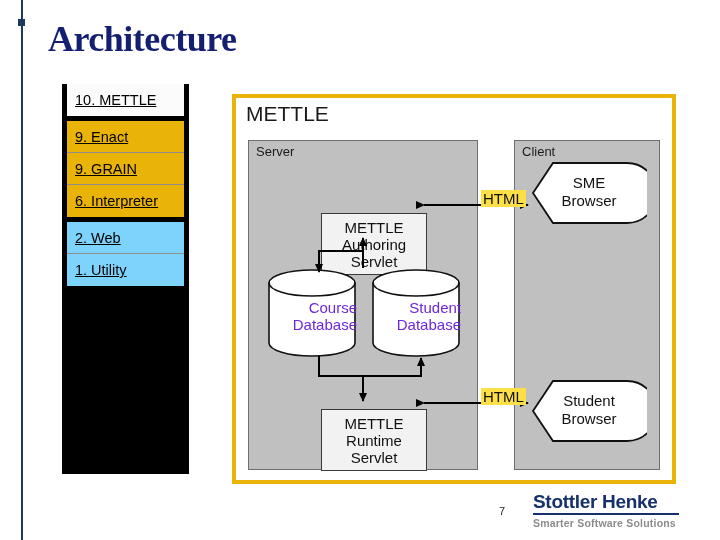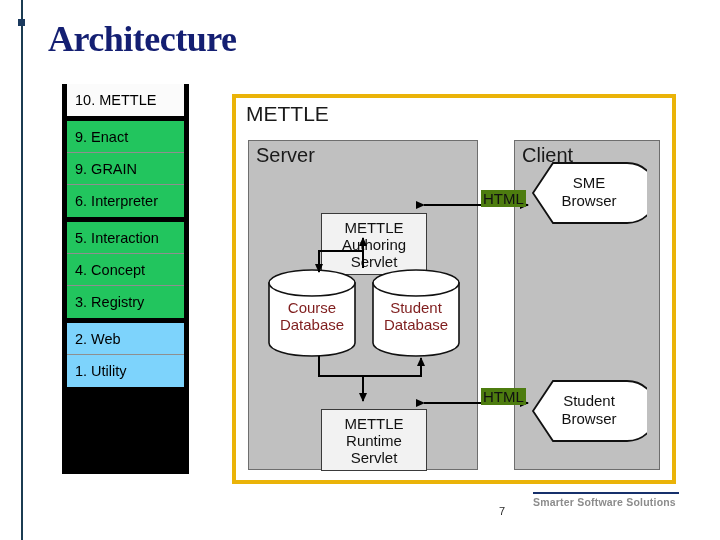--- a/index.html
+++ b/index.html
@@ -50,40 +50,41 @@
   
   #sidebar {
     position: absolute;
     left: 62px;
     top: 84px;
     width: 127px;
     height: 390px;
     background: #000000;
     box-sizing: border-box;
     padding: 0 5px;
+    text-decoration: underline;
   }
   .side-group {
     display: flex;
     flex-direction: column;
   }
   .side-group + .side-group { margin-top: 5px; }
   .side-item {
     height: 32px;
     line-height: 32px;
     box-sizing: border-box;
     padding-left: 8px;
     font-size: 14.5px;
     color: #000000;
     white-space: nowrap;
     overflow: hidden;
     border-bottom: 1px solid #8f8f8f;
   }
   .side-item:last-child { border-bottom: none; }
   .side-item.tone-light  { background: #fbfbfb; border-bottom: none; }
-  .side-item.tone-mid    { background: #22c55e; }
+  .side-item.tone-mid    { background: #eab308; }
   .side-item.tone-dark   { background: #7dd3fc; }
 
   
   #diagram {
     position: absolute;
     left: 232px;
     top: 82px;
     width: 444px;
     height: 390px;
     border: 4px solid #eab308;
@@ -106,21 +107,21 @@
     background: #c0c0c0;
     border: 1px solid #6e6e6e;
     box-sizing: border-box;
   }
   #panel-server { left: 12px; top: 42px; width: 230px; height: 330px; }
   #panel-client { left: 278px; top: 42px; width: 146px; height: 330px; }
   .panel-label {
     position: absolute;
     left: 7px;
     top: 3px;
-    font-size: 20px;
+    font-size: 13px;
     color: #1a1a1a;
   }
 
   
   .node-box {
     position: absolute;
     background: #f2f2f2;
     border: 1px solid #3a3a3a;
     box-sizing: border-box;
     text-align: center;
@@ -142,24 +143,24 @@
     height: 88px;
   }
   #cyl-course  { left: 18px;  top: 128px; }
   #cyl-student { left: 122px; top: 128px; }
   .cyl-svg { position: absolute; left: 0; top: 0; }
   .cyl-text {
     position: absolute;
     left: 0;
     top: 30px;
     width: 90px;
-    text-align: center;
+    text-align: right;
     font-size: 15px;
     line-height: 17px;
-    color: #7f1d1d;
+    color: #6d28d9;
   }
 
   
   .browser {
     position: absolute;
     width: 116px;
     height: 64px;
   }
   #brw-sme     { left: 16px; top: 20px; }
   #brw-student { left: 16px; top: 238px; }
@@ -181,21 +182,21 @@
     left: 0; top: 0;
     width: 436px; height: 382px;
     pointer-events: none;
   }
 
   
   .html-label {
     position: absolute;
     font-size: 15px;
     color: #111111;
-    background: #4d7c0f;
+    background: #fde047;
     padding: 0 2px;
   }
   #html-top    { left: 245px; top: 92px; }
   #html-bottom { left: 245px; top: 290px; }
 
   
   #page-number {
     position: absolute;
     left: 499px;
     top: 505px;
@@ -239,25 +240,20 @@
 <div id="slide-title">Architecture</div>
 
 <div id="sidebar">
   <div class="side-group">
     <div class="side-item tone-light">10. METTLE</div>
   </div>
   <div class="side-group">
     <div class="side-item tone-mid">9. Enact</div>
     <div class="side-item tone-mid">9. GRAIN</div>
     <div class="side-item tone-mid">6. Interpreter</div>
-  </div>
-  <div class="side-group">
-    <div class="side-item tone-mid">5. Interaction</div>
-    <div class="side-item tone-mid">4. Concept</div>
-    <div class="side-item tone-mid">3. Registry</div>
   </div>
   <div class="side-group">
     <div class="side-item tone-dark">2. Web</div>
     <div class="side-item tone-dark">1. Utility</div>
   </div>
 </div>
 
 <div id="diagram">
 
   <div id="diagram-title">METTLE</div>
@@ -342,15 +338,16 @@
     <path d="M188,305 L292,305" stroke="#000000" stroke-width="2" fill="none" marker-start="url(#ah)" marker-end="url(#ah)"></path>
   </svg>
 
   <div class="html-label" id="html-top">HTML</div>
   <div class="html-label" id="html-bottom">HTML</div>
 </div>
 
 <div id="page-number">7</div>
 
 <div id="logo">
+  <div id="logo-name">Stottler Henke</div>
   <div id="logo-underline"></div>
   <div id="logo-tag">Smarter Software Solutions</div>
 </div>
 
 </body></html>

